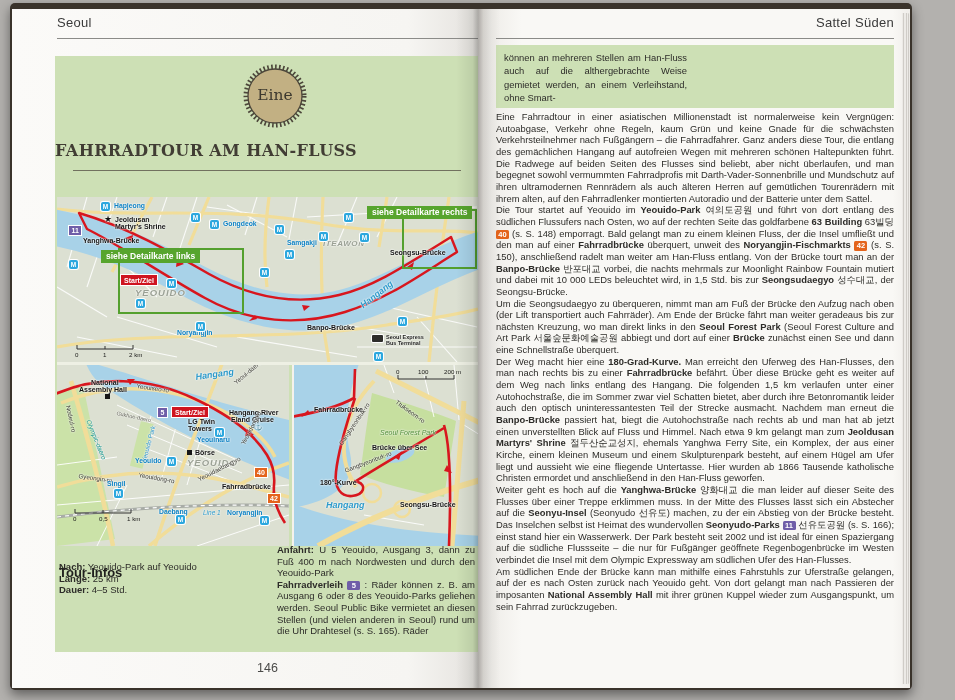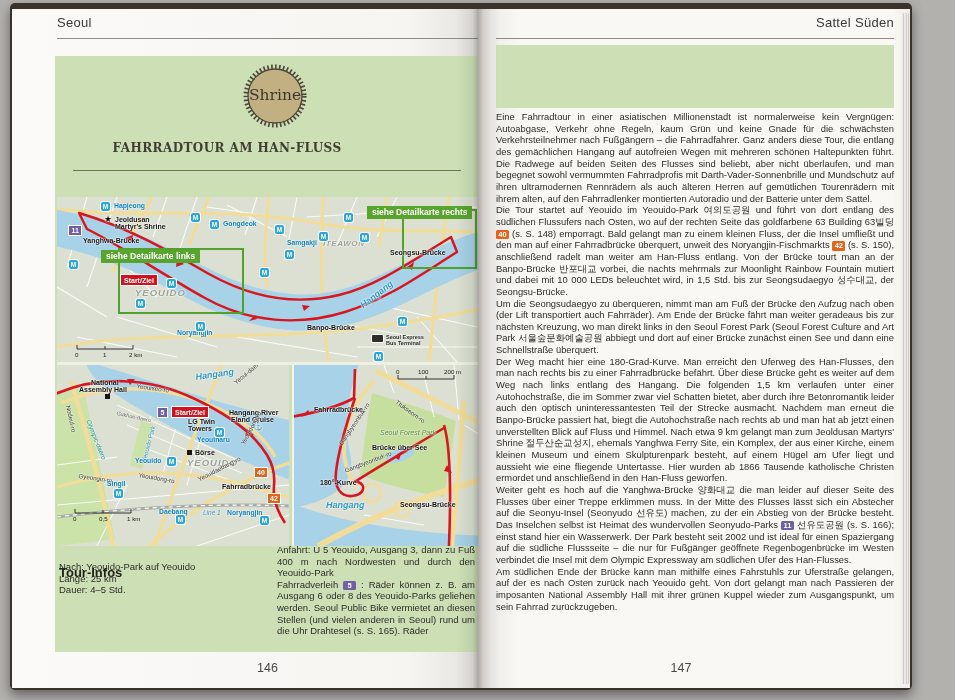--- a/index.html
+++ b/index.html
@@ -19,43 +19,43 @@
          background:linear-gradient(90deg,rgba(0,0,0,0) 0%,rgba(0,0,0,.08) 38%,rgba(0,0,0,.22) 50%,rgba(0,0,0,.08) 62%,rgba(0,0,0,0) 100%);}
   .pg-header{position:absolute;top:6px;font-size:13px;color:#3a3a3a;letter-spacing:.3px;}
   .pg-rule{position:absolute;top:29px;height:1px;background:#8b8b88;}
   .pagenum{position:absolute;top:652px;font-size:12.5px;color:#4a4a48;text-align:center;}
 
   
   .green-panel{position:absolute;left:43px;top:47px;width:424px;height:596px;background:#cde0b5;}
   .aktiv-wrap{position:absolute;left:187px;top:7px;width:66px;height:66px;}
   .aktiv-label{position:absolute;left:0;top:23px;width:66px;text-align:center;
                font-family:"DejaVu Serif",serif;font-size:15.5px;color:#3c382e;}
-  .panel-title{position:absolute;left:0;top:85px;width:344px;text-align:center;
-               font-family:"DejaVu Serif",serif;font-weight:bold;font-size:12px;
+  .panel-title{position:absolute;left:0;top:85px;width:344px;text-align:left;
+               font-family:"DejaVu Serif",serif;font-weight:bold;font-size:16px;
                color:#413d34;letter-spacing:.4px;}
   .title-rule{position:absolute;left:18px;top:114px;width:388px;height:1px;background:#71715f;}
   .mapbox{position:absolute;overflow:hidden;background:#dce0d2;}
   #map-overview{left:2px;top:141px;width:421px;height:165px;}
   #map-detail-left{left:2px;top:309px;width:232px;height:181px;}
   #map-detail-right{left:237px;top:309px;width:186px;height:181px;border-left:2px solid #f4f2ec;}
   .divider-h{position:absolute;left:2px;top:306px;width:421px;height:3px;background:#eef0e4;}
   .ti-head{position:absolute;left:4px;top:487px;font-size:13px;font-weight:bold;color:#1f1f1d;margin-top:22px;}
   .ti-col{position:absolute;top:505px;left:4px;width:208px;}
   .an-col{position:absolute;top:488px;left:222px;width:198px;}
 
   
   .rental-box{position:absolute;left:18px;top:36px;width:398px;height:63px;background:#cde0b5;}
   .rental-col{position:absolute;top:6px;font-size:9.4px;line-height:13.4px;color:#2d2c29;text-align:justify;}
   .rb1{left:8px;width:183px;}
   .rb2{left:203px;width:187px;}
   .body-text{position:absolute;left:18px;top:102px;width:398px;}
 
   .rt{margin:0;text-align:justify;font-size:9.4px;line-height:11.65px;color:#2d2c29;}
   .ti-col .rt,.an-col .rt{font-size:9.5px;line-height:11.6px;}
-  .bold{font-weight:normal;}
+  .bold{font-weight:bold;}
   .ibadge{display:inline-block;min-width:9px;padding:0 2px;height:9.5px;line-height:9.5px;
           font-size:7.5px;font-weight:bold;color:#fff;text-align:center;border-radius:1.5px;}
   .ibadge.orange{background:#e4641c;}
   .ibadge.purple{background:#6f5ea8;}
 
   
   .ml{position:absolute;white-space:nowrap;line-height:1;transform-origin:0 0;
       text-shadow:0 0 2px rgba(255,255,255,.95),0 0 2px rgba(255,255,255,.95);}
   .poi,.poi2{font-weight:bold;font-size:7px;color:#141414;}
   .station{font-weight:bold;font-size:6.8px;color:#0e82c4;}
@@ -93,21 +93,21 @@
     <div class="page-left">
       <div class="pg-header" style="left:45px;">Seoul</div>
       <div class="pg-rule" style="left:45px;width:421px;"></div>
 
       <div class="green-panel">
         <div class="aktiv-wrap">
           <svg width="66" height="66" viewBox="0 0 66 66">
             <circle cx="33" cy="33" r="29" fill="none" stroke="#4c463a" stroke-width="5" stroke-dasharray="1.6 2.3"></circle>
             <circle cx="33" cy="33" r="27" fill="#c2b083" stroke="#4c463a" stroke-width="1.3"></circle>
           </svg>
-          <div class="aktiv-label">Shrine</div>
+          <div class="aktiv-label">Eine</div>
         </div>
         <div class="panel-title">FAHRRADTOUR AM HAN-FLUSS</div>
         <div class="title-rule"></div>
 
         <div class="mapbox" id="map-overview">
           <svg width="421" height="165" viewBox="0 0 421 165">
             <rect width="421" height="165" fill="#dce0d2"></rect>
             <g stroke="#ffffff" stroke-width="1.1" opacity="0.85" fill="none">
               <path d="M30,0 L10,70"></path>
                 <path d="M60,0 L30,90"></path>
@@ -263,30 +263,30 @@
       </div>
 
       <div class="pagenum" style="left:45px;width:421px;">146</div>
     </div>
 
     <div class="page-right">
       <div class="pg-header" style="left:18px;width:398px;text-align:right;">Sattel Süden</div>
       <div class="pg-rule" style="left:18px;width:398px;"></div>
 
       <div class="rental-box">
+        <div class="rental-col rb1">können an mehreren Stellen am Han-Fluss auch auf die althergebrachte Weise gemietet werden, an einem Verleihstand, ohne Smart-</div>
       </div>
 
       <div class="body-text">
           <p class="rt"><span>Eine Fahrradtour in einer asiatischen Millionenstadt ist normalerweise kein Vergnügen: Autoabgase, Verkehr ohne Regeln, kaum Grün und keine Gnade für die schwächsten Verkehrsteilnehmer nach Fußgängern – die Fahrradfahrer. Ganz anders diese Tour, die entlang des gemächlichen Hangang auf autofreien Wegen mit mehreren schönen Haltepunkten führt. Die Radwege auf beiden Seiten des Flusses sind beliebt, aber nicht überlaufen, und man begegnet sowohl vermummten Fahrradprofis mit Darth-Vader-Sonnenbrille und Mundschutz auf ihren ultramodernen Rennrädern als auch älteren Herren auf gemütlichen Tourenrädern mit ihrem alten, auf den Fahrradlenker montierten Autoradio und der Batterie unter dem Sattel.</span></p>
           <p class="rt"><span>Die Tour startet auf Yeouido im </span><span class="bold">Yeouido-Park</span><span> 여의도공원 und führt von dort entlang des südlichen Flussufers nach Osten, wo auf der rechten Seite das goldfarbene </span><span class="bold">63 Building</span><span> 63빌딩 </span><span class="ibadge orange">40</span><span> (s. S. 148) emporragt. Bald gelangt man zu einem kleinen Fluss, der die Insel umfließt und den man auf einer </span><span class="bold">Fahrradbrücke</span><span> überquert, unweit des </span><span class="bold">Noryangjin-Fischmarkts</span><span> </span><span class="ibadge orange">42</span><span> (s. S. 150), anschließend radelt man weiter am Han-Fluss entlang. Von der Brücke tourt man an der </span><span class="bold">Banpo-Brücke</span><span> 반포대교 vorbei, die nachts mehrmals zur Moonlight Rainbow Fountain mutiert und dabei mit 10 000 LEDs beleuchtet wird, in 1,5 Std. bis zur </span><span class="bold">Seongsudaegyo</span><span> 성수대교, der Seongsu-Brücke.</span></p>
           <p class="rt"><span>Um die Seongsudaegyo zu überqueren, nimmt man am Fuß der Brücke den Aufzug nach oben (der Lift transportiert auch Fahrräder). Am Ende der Brücke fährt man weiter geradeaus bis zur nächsten Kreuzung, wo man direkt links in den </span><span class="bold">Seoul Forest Park</span><span> (Seoul Forest Culture and Art Park 서울숲문화예술공원 abbiegt und dort auf einer </span><span class="bold">Brücke</span><span> zunächst einen See und dann eine Schnellstraße überquert.</span></p>
           <p class="rt"><span>Der Weg macht hier eine </span><span class="bold">180-Grad-Kurve.</span><span> Man erreicht den Uferweg des Han-Flusses, den man nach rechts bis zu einer </span><span class="bold">Fahrradbrücke</span><span> befährt. Über diese Brücke geht es weiter auf dem Weg nach links entlang des Hangang. Die folgenden 1,5 km verlaufen unter einer Autohochstraße, die im Sommer zwar viel Schatten bietet, aber durch ihre Betonromantik leider auch den optisch uninteressantesten Teil der Strecke ausmacht. Nachdem man erneut die </span><span class="bold">Banpo-Brücke</span><span> passiert hat, biegt die Autohochstraße nach rechts ab und man hat ab jetzt einen unverstellten Blick auf Fluss und Himmel. Nach etwa 9 km gelangt man zum </span><span class="bold">Jeoldusan Martyrs' Shrine</span><span> 절두산순교성지, ehemals Yanghwa Ferry Site, ein Komplex, der aus einer Kirche, einem kleinen Museum und einem Skulpturenpark besteht, auf einem Hügel am Ufer liegt und aussieht wie eine fliegende Untertasse. Hier wurden ab 1866 Tausende katholische Christen ermordet und anschließend in den Han-Fluss geworfen.</span></p>
           <p class="rt"><span>Weiter geht es hoch auf die </span><span class="bold">Yanghwa-Brücke</span><span> 양화대교 die man leider auf dieser Seite des Flusses über einer Treppe erklimmen muss. In der Mitte des Flusses lässt sich ein Abstecher auf die </span><span class="bold">Seonyu-Insel</span><span> (Seonyudo 선유도) machen, zu der ein Abstieg von der Brücke besteht. Das Inselchen selbst ist Heimat des wundervollen </span><span class="bold">Seonyudo-Parks</span><span> </span><span class="ibadge purple">11</span><span> 선유도공원 (s. S. 166); einst stand hier ein Wasserwerk. Der Park besteht seit 2002 und ist ideal für einen Spaziergang auf die südliche Flussseite – die nur für Fußgänger geöffnete Regenbogenbrücke im Westen verbindet die Insel mit dem Olympic Expressway am südlichen Ufer des Han-Flusses.</span></p>
           <p class="rt"><span>Am südlichen Ende der Brücke kann man mithilfe eines Fahrstuhls zur Uferstraße gelangen, auf der es nach Osten zurück nach Yeouido geht. Von dort gelangt man nach Passieren der imposanten </span><span class="bold">National Assembly Hall</span><span> mit ihrer grünen Kuppel wieder zum Ausgangspunkt, um sein Fahrrad zurückzugeben.</span></p>
         </div>
 
-      <div class="pagenum" style="left:18px;width:370px;">147</div>
     </div>
 
     <div class="spine"></div>
     <div class="edge-right"></div>
   </div>
 </div>
 
 </body></html>

